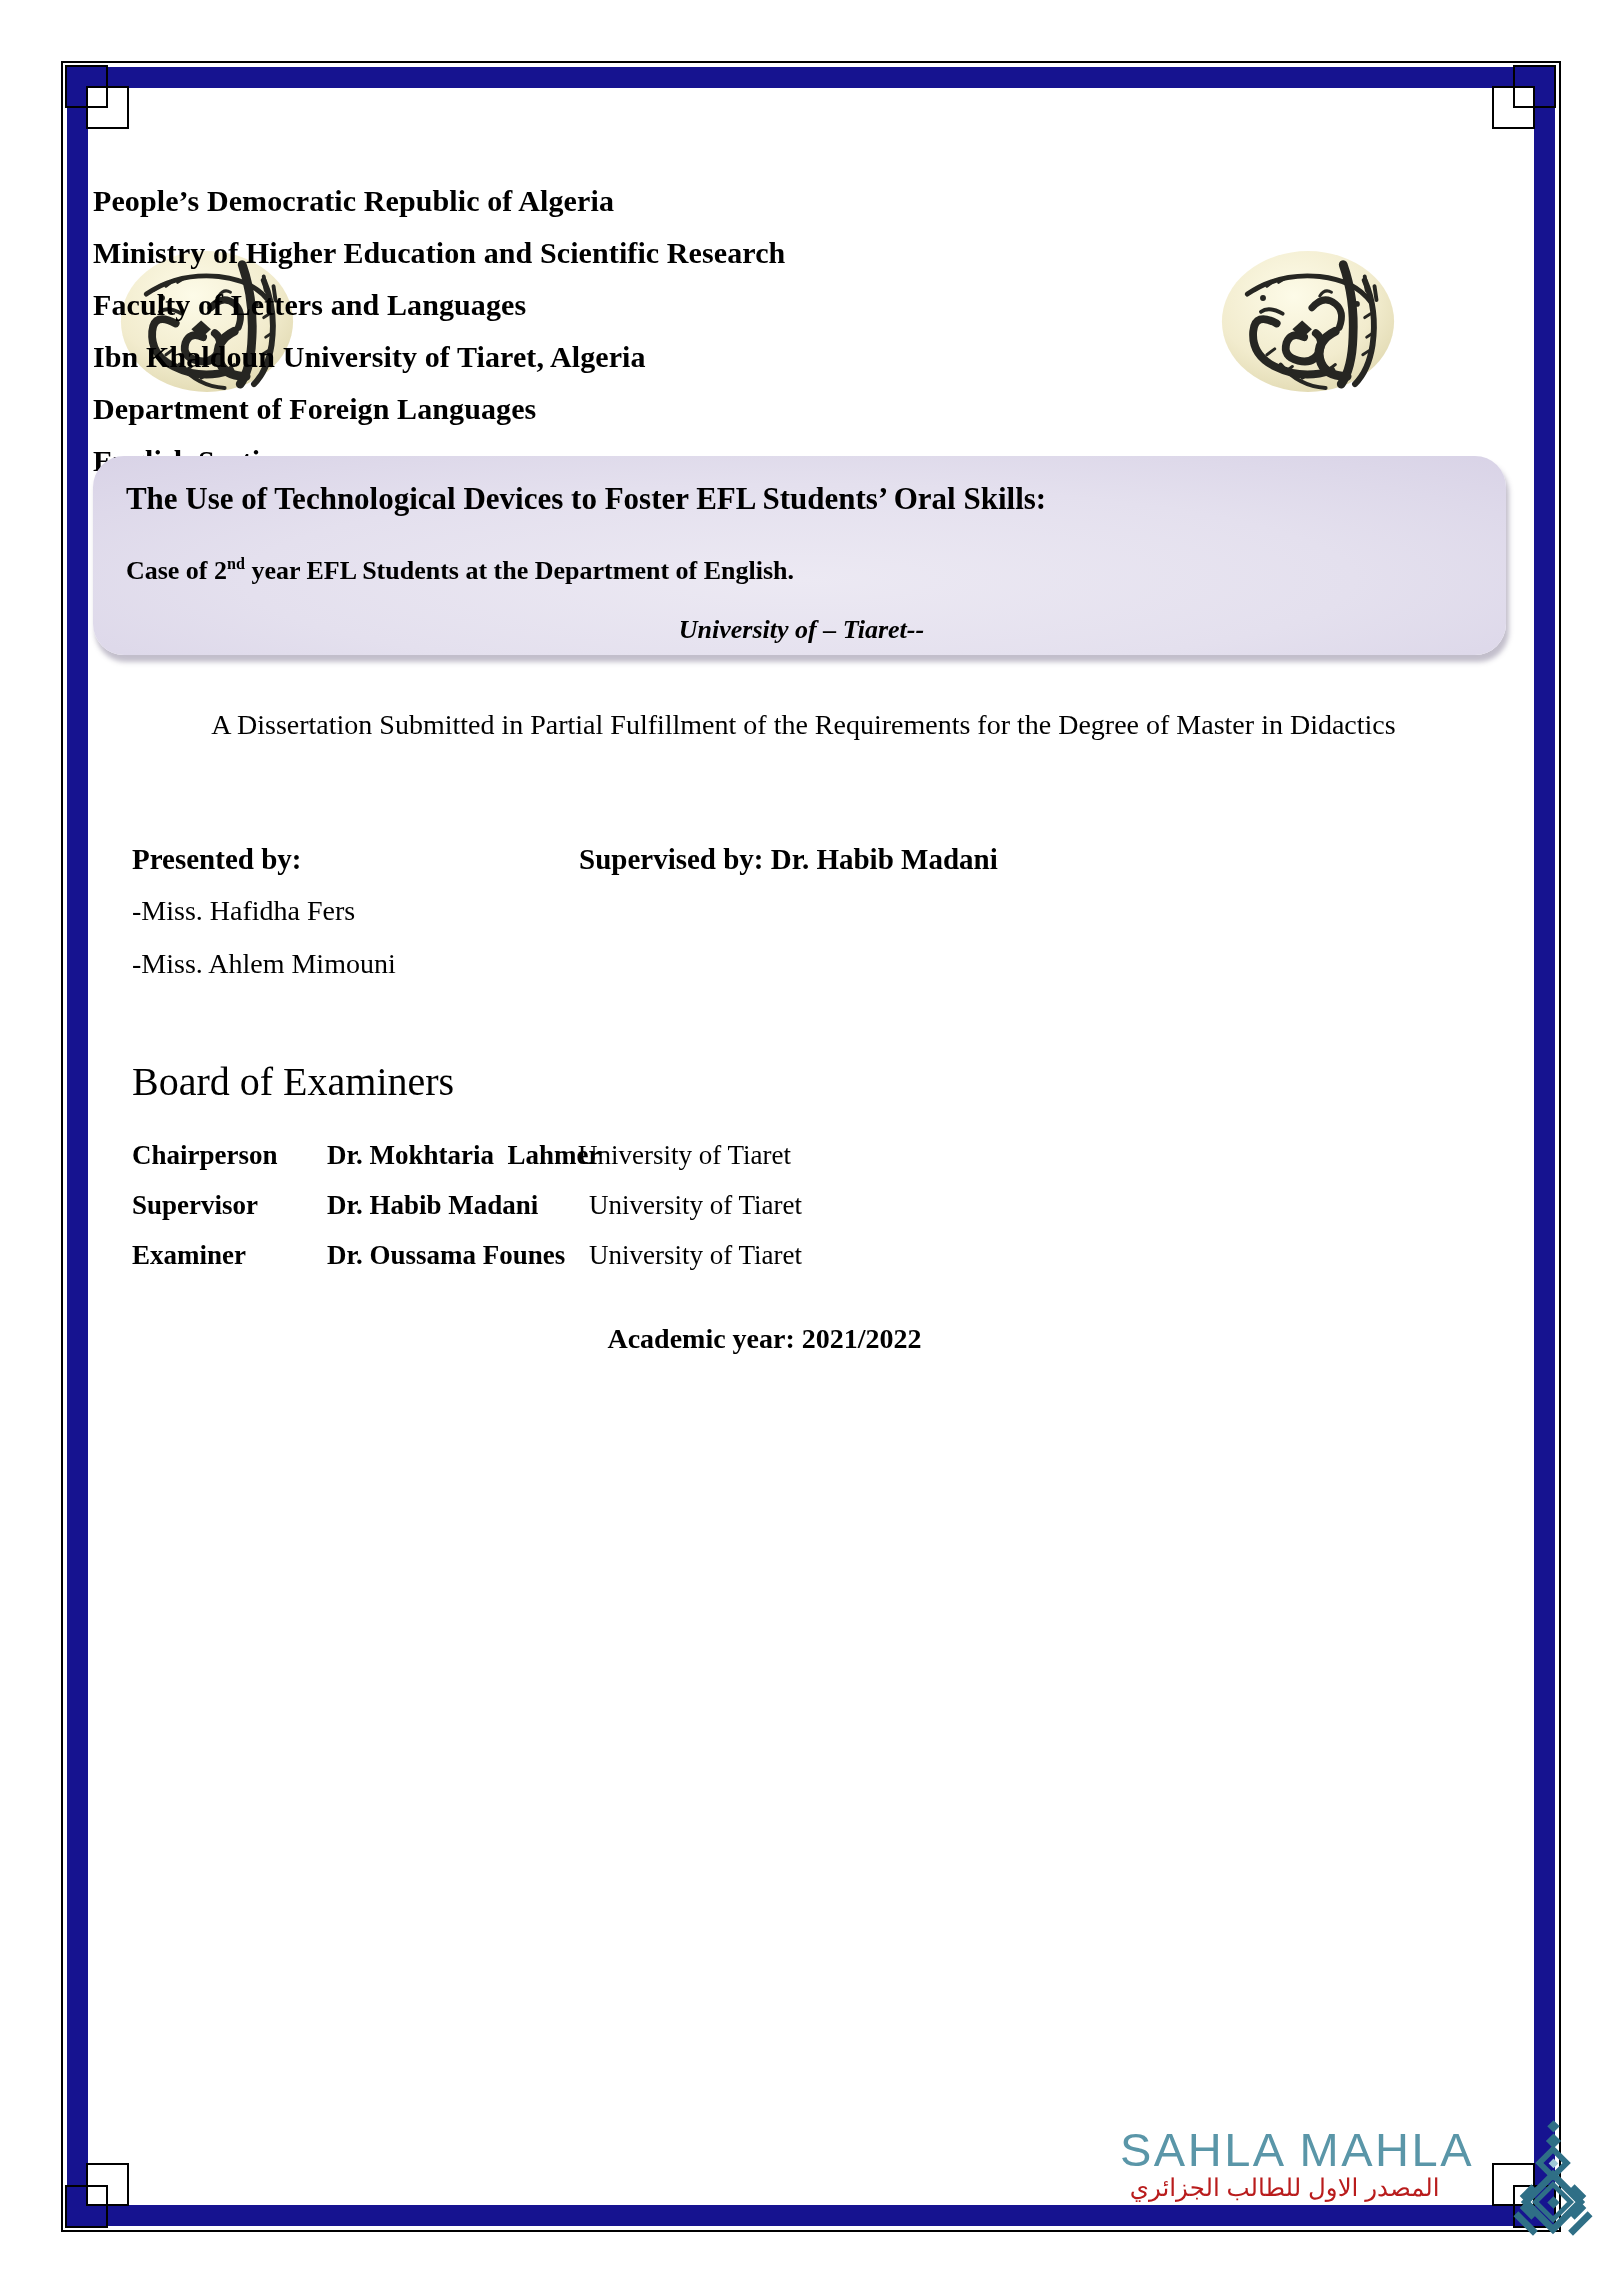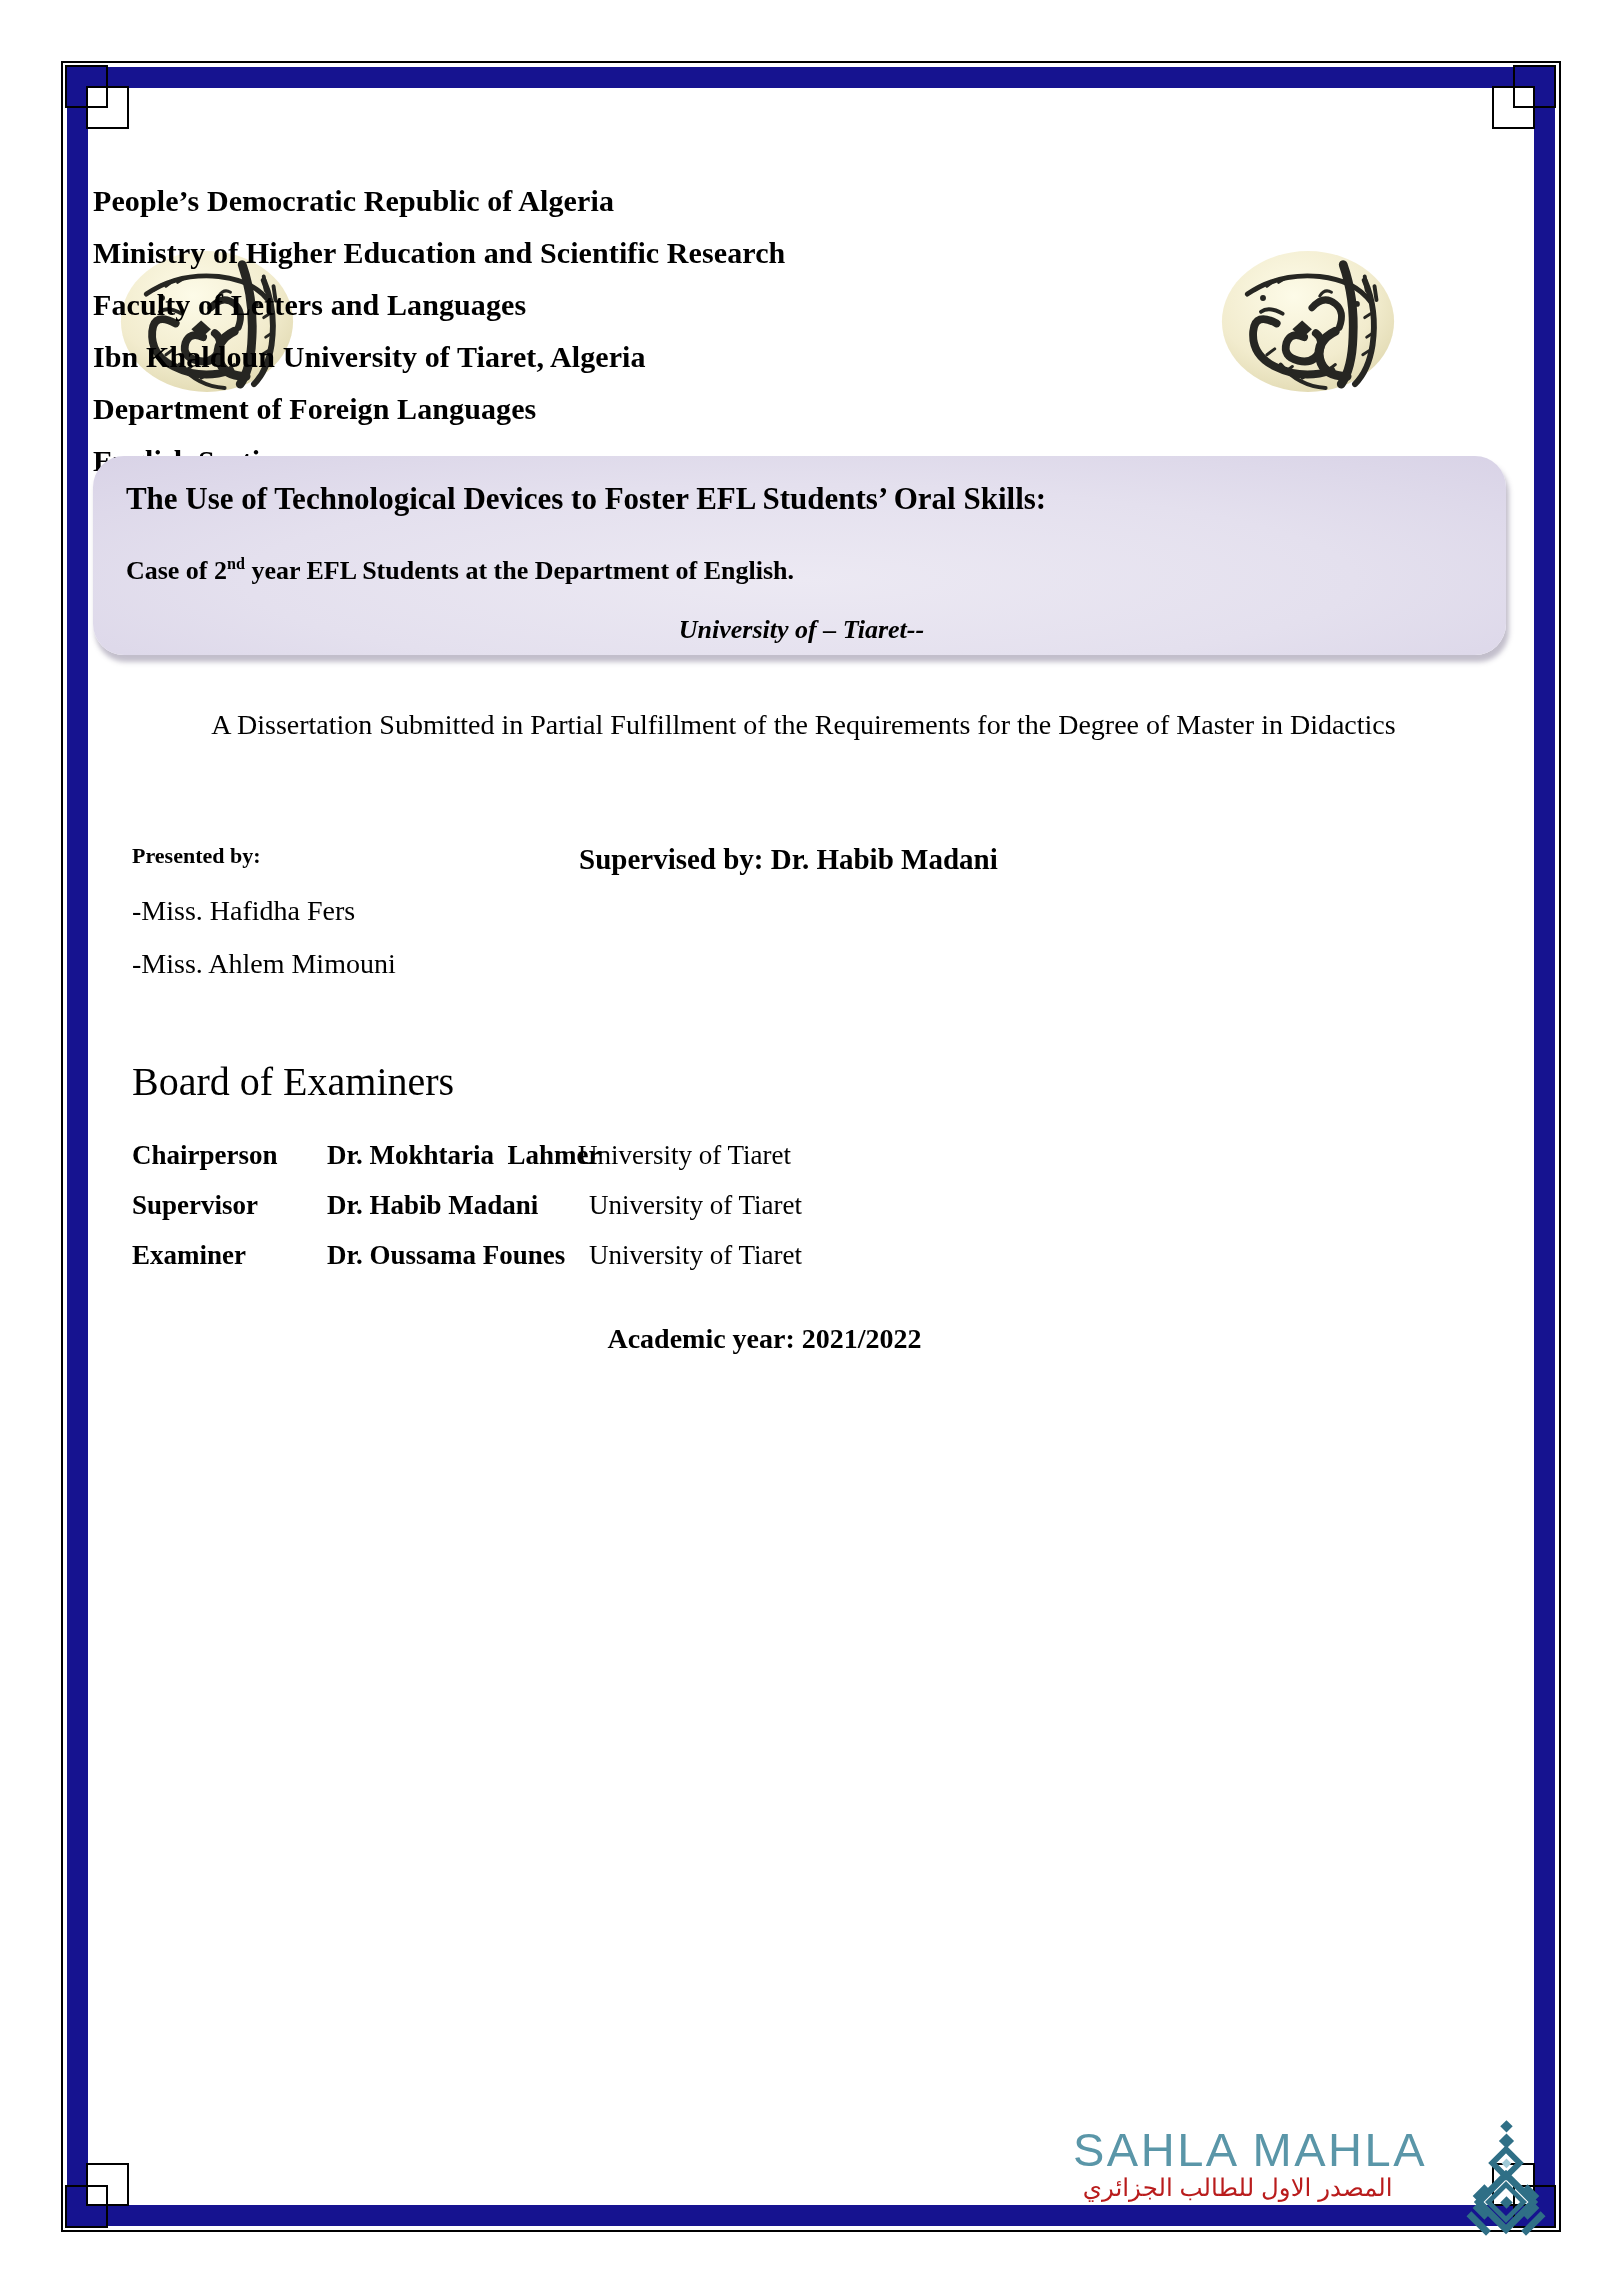--- a/index.html
+++ b/index.html
@@ -165,21 +165,21 @@
     width: 1333px;
   }
   .people-row-head {
     position: relative;
     height: 49px;
   }
   .presented-label {
     position: absolute;
     left: 0;
     top: 0;
-    font-size: 22px;
+    font-size: 29px;
     font-weight: bold;
   }
   .supervised-label {
     position: absolute;
     left: 447px;
     top: 0;
     font-size: 29px;
     font-weight: bold;
   }
   .presenter {
@@ -236,21 +236,21 @@
     top: 1230px;
     width: 1343px;
     text-align: center;
     font-size: 28px;
     font-weight: bold;
   }
 
   
   .watermark {
     position: absolute;
-    left: 1073px;
+    left: 1120px;
     top: 2122px;
     width: 484px;
     height: 137px;
     pointer-events: none;
     text-align: center;
   }
   .wm-text {
     position: absolute;
     left: 0;
     top: 0;

